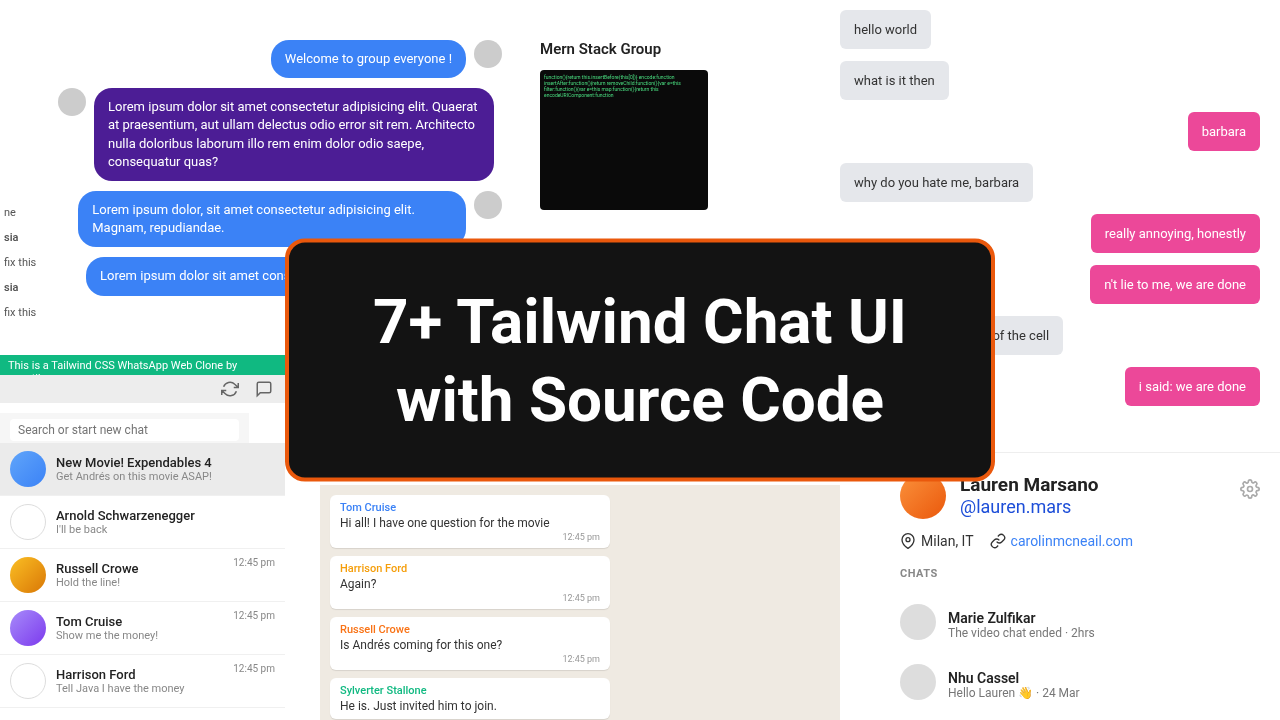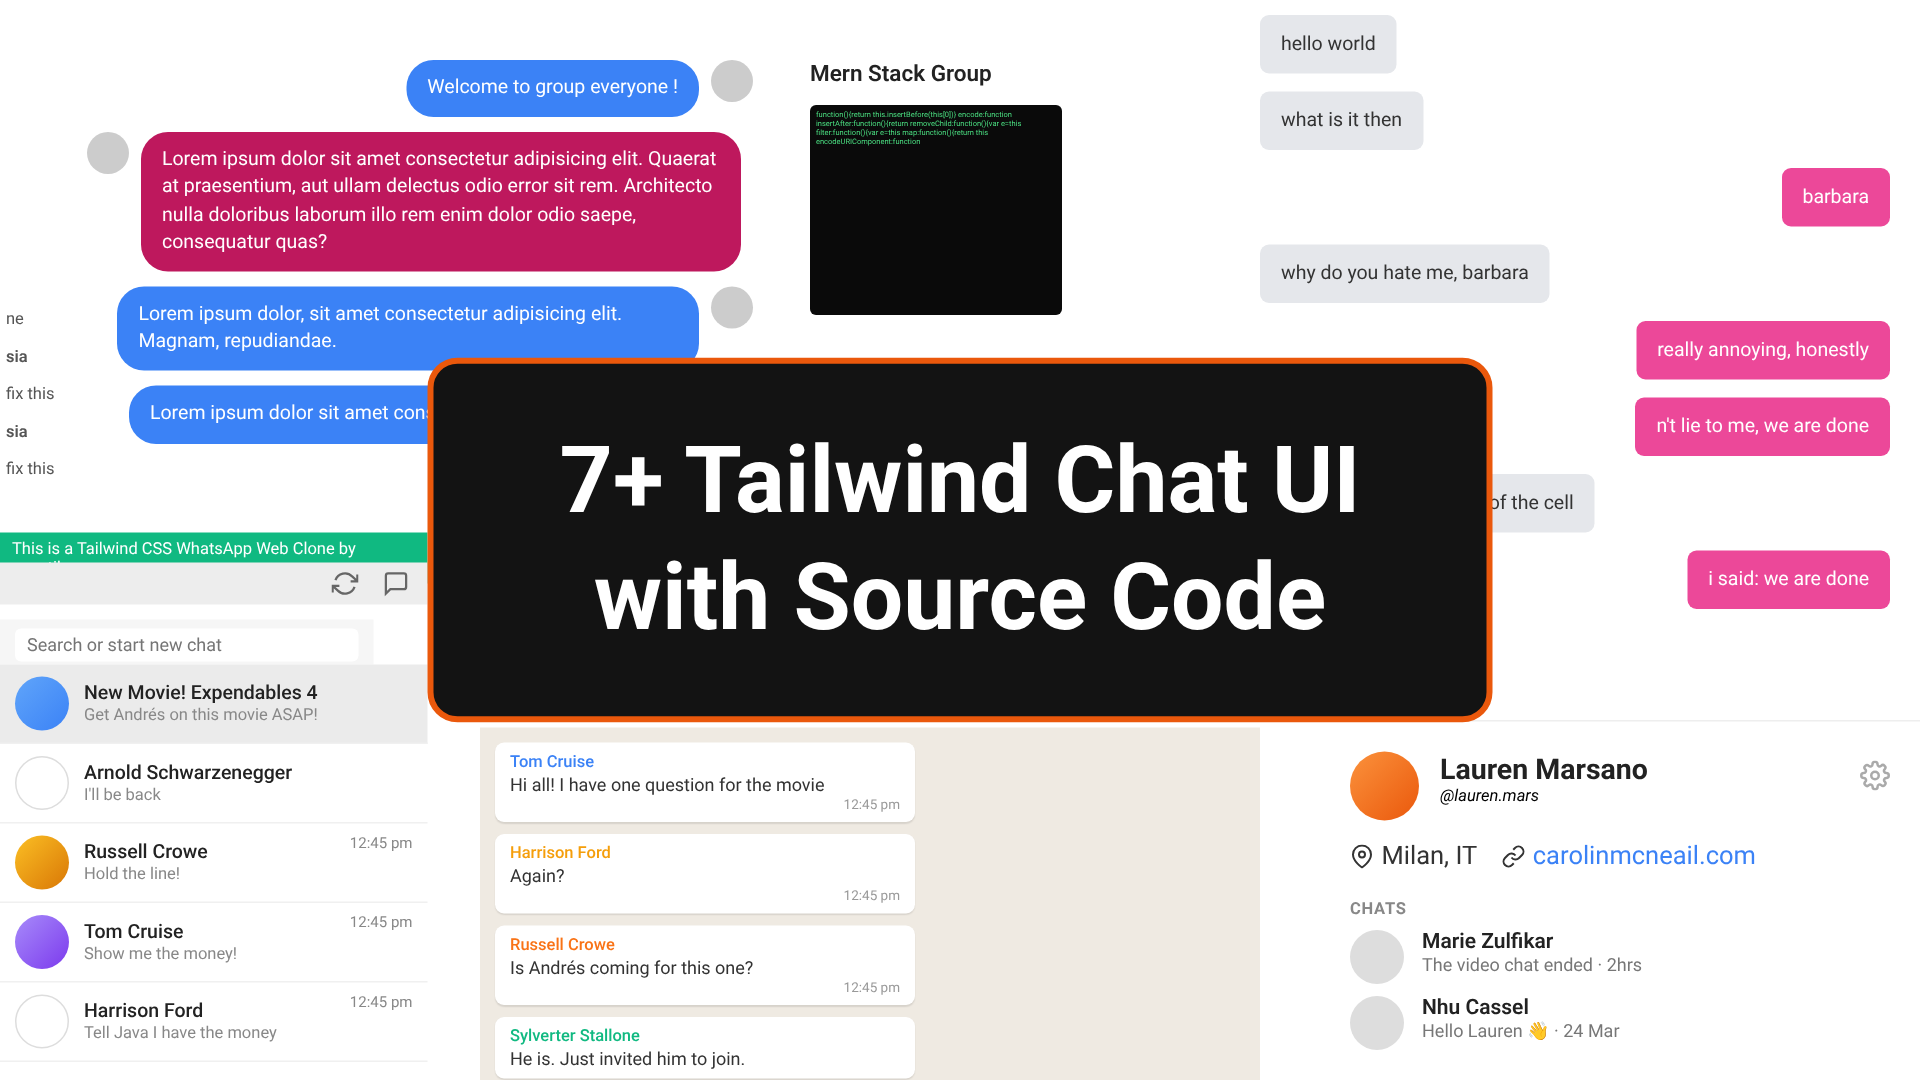--- a/index.html
+++ b/index.html
@@ -6,21 +6,21 @@
 body { width: 1280px; height: 720px; overflow: hidden; position: relative; background: #fff; }
 
 
 .group-chat { position: absolute; top: 0; left: 0; width: 720px; height: 350px; background: #fff; }
 .group-messages { position: absolute; left: 50px; top: 40px; width: 460px; }
 .msg-row { display: flex; align-items: flex-start; margin-bottom: 10px; }
 .msg-row.right { justify-content: flex-end; }
 .avatar-sm { width: 28px; height: 28px; border-radius: 50%; background: #ccc; flex-shrink: 0; margin: 0 8px; }
 .bubble { padding: 10px 14px; border-radius: 18px; font-size: 13px; max-width: 400px; line-height: 1.4; }
 .bubble-blue { background: #3b82f6; color: #fff; }
-.bubble-gray { background: #be185d; color: #fff; }
+.bubble-gray { background: #4c1d95; color: #fff; }
 .bubble-lightgray { background: #d1d5db; color: #555; }
 .group-sidebar { position: absolute; right: 0; top: 30px; width: 190px; padding: 10px; }
 .group-title { font-weight: 600; font-size: 15px; color: #222; margin-bottom: 12px; }
 .code-img { width: 168px; height: 140px; background: #0a0a0a; border-radius: 4px; font-size: 5px; color: #4ade80; padding: 4px; overflow: hidden; line-height: 1.2; }
 
 
 .left-snippet { position: absolute; left: 0; top: 200px; width: 45px; font-size: 11px; color: #555; }
 .left-snippet div { padding: 6px 4px; }
 
 
@@ -50,27 +50,27 @@
 .wa-msg { background: #fff; border-radius: 6px; padding: 6px 10px; margin-bottom: 8px; max-width: 280px; box-shadow: 0 1px 1px rgba(0,0,0,0.1); }
 .wa-sender { font-size: 11px; font-weight: 500; margin-bottom: 2px; }
 .wa-text { font-size: 12px; color: #333; }
 .wa-msg-time { font-size: 9px; color: #999; text-align: right; margin-top: 2px; }
 
 
 .profile-card { position: absolute; right: 0; bottom: 0; width: 400px; background: #fff; padding: 20px; border-top: 1px solid #eee; }
 .profile-header { display: flex; align-items: flex-start; gap: 14px; position: relative; }
 .profile-avatar { width: 46px; height: 46px; border-radius: 50%; background: linear-gradient(135deg, #fb923c, #ea580c); }
 .profile-name { font-size: 19px; font-weight: 700; color: #222; }
-.profile-handle { font-size: 11px; color: #000000; font-style: italic; }
+.profile-handle { font-size: 18px; color: #1d4ed8; }
 .profile-gear { position: absolute; right: 0; top: 6px; color: #aaa; }
-.profile-meta { display: flex; gap: 16px; margin-top: 14px; font-size: 17px; align-items: center; }
+.profile-meta { display: flex; gap: 16px; margin-top: 14px; font-size: 14px; align-items: center; }
 .meta-item { display: flex; align-items: center; gap: 5px; color: #333; }
 .meta-link { color: #3b82f6; }
 .chats-label { font-size: 11px; font-weight: 700; color: #888; margin-top: 18px; letter-spacing: 0.5px; }
-.chat-item { display: flex; gap: 12px; margin-top: 8px; align-items: flex-start; }
+.chat-item { display: flex; gap: 12px; margin-top: 24px; align-items: flex-end; }
 .chat-avatar { width: 36px; height: 36px; border-radius: 50%; background: #ddd; }
 .chat-name { font-size: 14px; font-weight: 600; color: #222; }
 .chat-sub { font-size: 12px; color: #777; }
 
 
 .overlay { position: absolute; left: 50%; top: 50%; transform: translate(-50%, -50%); background: #131313; border: 4px solid #ea580c; border-radius: 20px; padding: 40px 60px; z-index: 100; width: 710px; }
 .overlay-text { color: #fff; font-size: 62px; font-weight: 700; text-align: center; line-height: 1.25; }
 
 svg { display: block; }
 </style>

